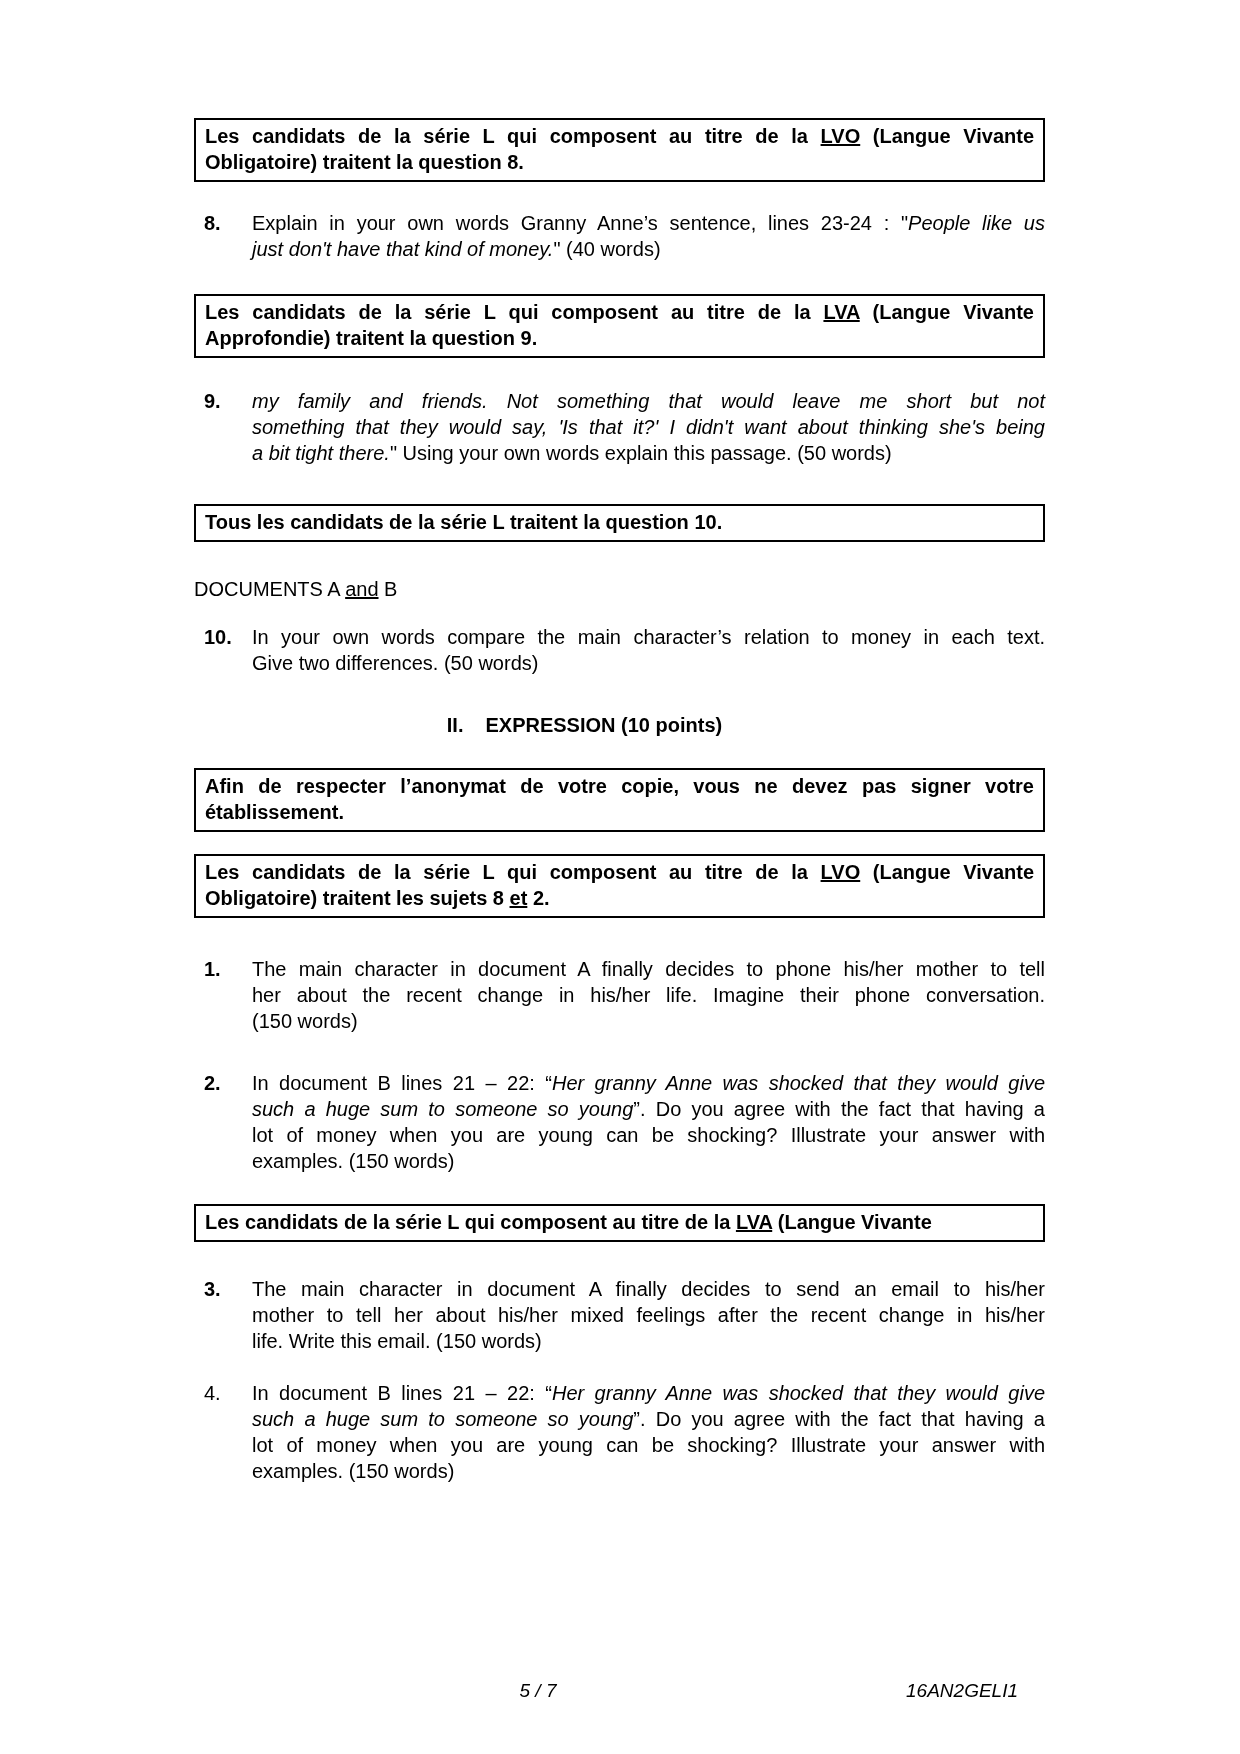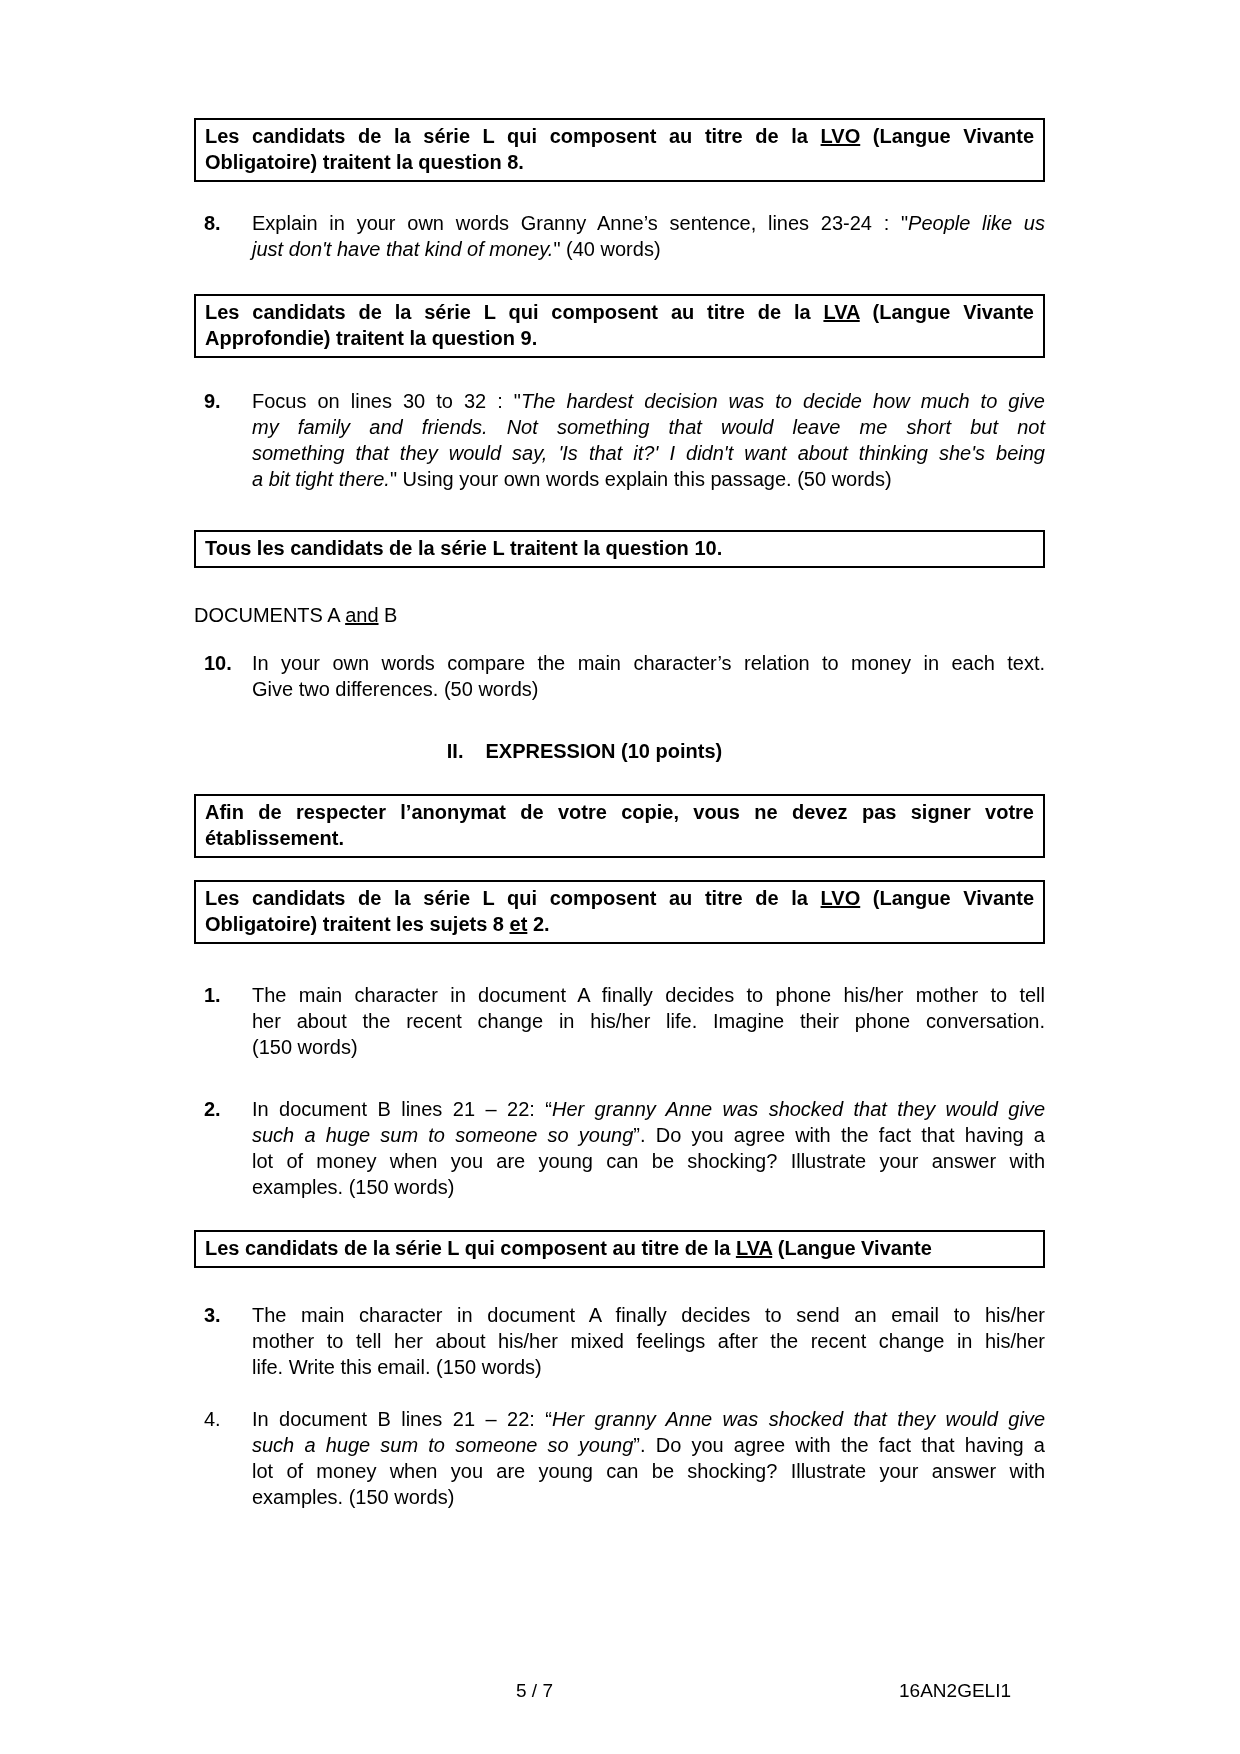--- a/index.html
+++ b/index.html
@@ -46,24 +46,25 @@
   .mt28 { margin-top: 28px; }
   .mt30 { margin-top: 30px; }
   .mt32 { margin-top: 32px; }
   .mt34 { margin-top: 34px; }
   .mt36 { margin-top: 36px; }
   .mt38 { margin-top: 38px; }
   
   .footer {
     position: absolute;
     left: 136px;
-    right: 151px;
+    right: 144px;
     bottom: 50px;
     height: 26px;
     font-size: 19px;
+    font-style: italic;
   }
   .footer .page-number {
     position: absolute;
     left: 50%;
     transform: translateX(-50%) translateX(-78px);
   }
   .footer .doc-code {
     position: absolute;
     right: 20px;
   }
@@ -91,21 +92,20 @@
   <div class="notice mt32">
     <div class="rich">
         <div class="jline"><span class="s-n">Les candidats de la série L qui composent au titre de la </span><span class="s-u">LVA</span><span class="s-n"> (Langue Vivante</span></div>
         <div class="jline"><span class="s-n">Approfondie) traitent la question 9.</span></div>
       </div>
   </div>
 
   <div class="question mt30">
     <span class="qnum bold">9.</span>
     <div class="rich">
-        <div class="jline"><span class="s-n">Focus on lines 30 to 32 : "</span><span class="s-i">The hardest decision was to decide how much to give</span></div>
         <div class="jline"><span class="s-i">my family and friends. Not something that would leave me short but not</span></div>
         <div class="jline"><span class="s-i">something that they would say, 'Is that it?' I didn't want about thinking she's being</span></div>
         <div class="jline"><span class="s-i">a bit tight there.</span><span class="s-n">" Using your own words explain this passage. (50 words)</span></div>
       </div>
   </div>
 
   <div class="notice mt38">
     <div class="rich">
         <div class="jline"><span class="s-n">Tous les candidats de la série L traitent la question 10.</span></div>
       </div>

